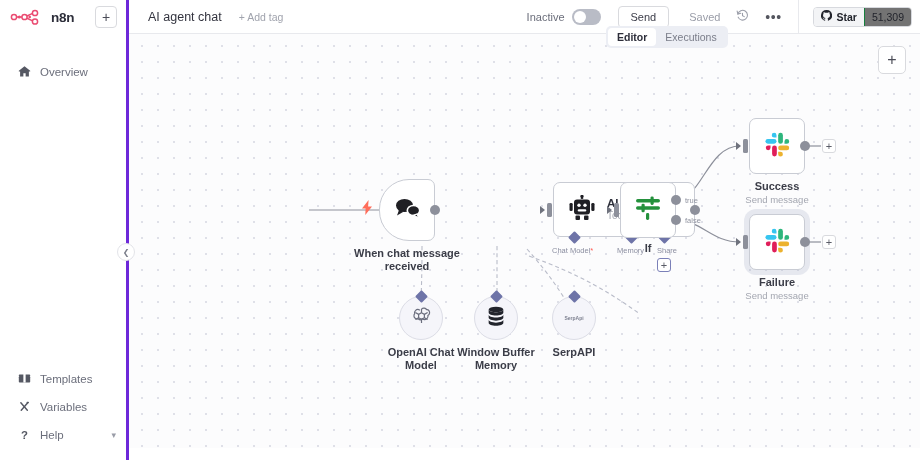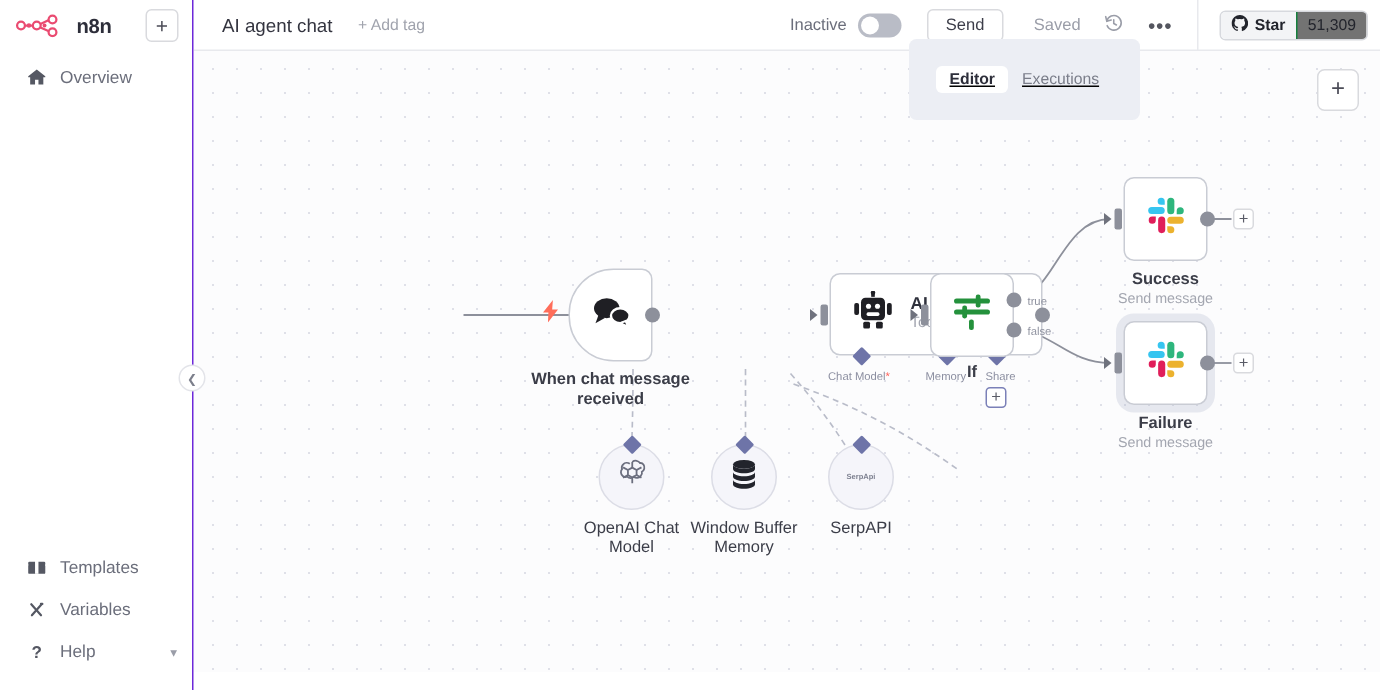--- a/index.html
+++ b/index.html
@@ -6,23 +6,23 @@
   html, body {
     width: 920px; height: 460px;
     font-family: "Liberation Sans", sans-serif;
     background: #fff; overflow: hidden;
   }
   #app { position: relative; width: 920px; height: 460px; display: flex; }
 
   
   .sidebar {
     width: 129px; height: 460px; background: #fff;
-    border-right: 1px solid #6d28d9;
+    border-right: 3px solid #6d28d9;
     display: flex; flex-direction: column;
-    position: relative; flex: 0 0 129px; z-index: 20;
+    position: relative; flex: 0 0 129px; z-index: 20; gap: 20px;
   }
   .sb-top { height: 34px; display: flex; align-items: center;
             padding: 0 9px 0 10px; justify-content: space-between; }
   .logo-wrap { display: flex; align-items: center; gap: 5px; }
   .logo-mark { width: 36px; height: 16px; }
   .logo-text { font-size: 13.5px; font-weight: 700; color: #2d2e3a; letter-spacing: -.2px; }
   .plus-btn {
     width: 22px; height: 22px; border: 1px solid #d9dade; border-radius: 4px;
     background: #fff; display: flex; align-items: center; justify-content: center;
     color: #4b4c57; font-size: 14px; line-height: 1; cursor: pointer;
@@ -79,21 +79,21 @@
     height: 20px; border: 1px solid #d7d9de; border-radius: 4px; overflow: hidden;
     font-size: 10.5px; cursor: pointer;
   }
   .gh-star { display: flex; align-items: center; gap: 4px; padding: 0 7px;
              background: #f3f4f6; color: #22242c; font-weight: 600; }
   .gh-count { display: flex; align-items: center; padding: 0 7px;
               background: #737373; color: #22242c; border-left: 1px solid #15803d; }
 
   .tabs {
     position: absolute; left: 477px; top: 26px; z-index: 16;
-    display: flex; background: #eceef4; border-radius: 5px; padding: 18px; text-decoration: underline;
+    display: flex; background: #eceef4; border-radius: 5px; padding: 2px;
   }
   .tab { font-size: 10.5px; color: #7a7d89; padding: 3px 9px; border-radius: 4px; cursor: pointer; }
   .tab.active { background: #fff; color: #2d2e3a; font-weight: 600; }
 
   
   .canvas {
     position: absolute; left: 0; top: 34px; right: 0; bottom: 0;
     background-color: #fcfcfd;
     background-image: radial-gradient(#dfe0e8 1px, transparent 1px);
     background-size: 16px 16px; background-position: 5px 4px;
@@ -162,21 +162,21 @@
   }
   .tiny-plus.accent { border-color: #7b80b8; color: #5a5c67; }
 
   
   .cnode { position: absolute; z-index: 3; }
   .cbox { width: 44px; height: 44px; border-radius: 50%;
           background: #f5f5fa; border: 1px solid #dcdde6;
           display: flex; align-items: center; justify-content: center; }
   .clabel { position: absolute; left: 50%; transform: translateX(-50%);
             top: 50px; width: 108px; text-align: center;
-            font-size: 11px; font-weight: 400; color: #3b3d48; line-height: 1.16; }
+            font-size: 11px; font-weight: 700; color: #3b3d48; line-height: 1.16; }
   .serp-txt { font-size: 5px; color: #7d8090; font-weight: 700; }
 </style>
 </head>
 <body>
 
 <div id="app">
 
   <aside class="sidebar">
 
     <div class="sb-top">

